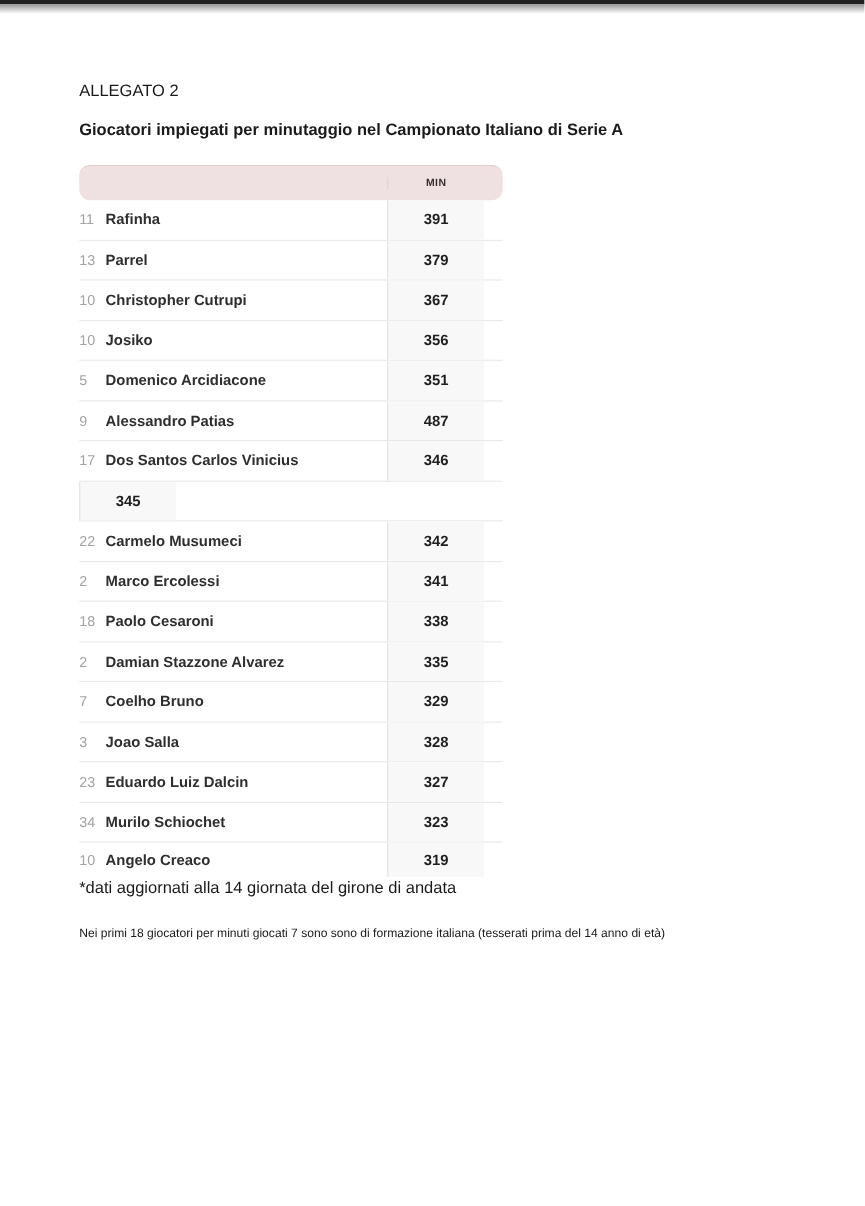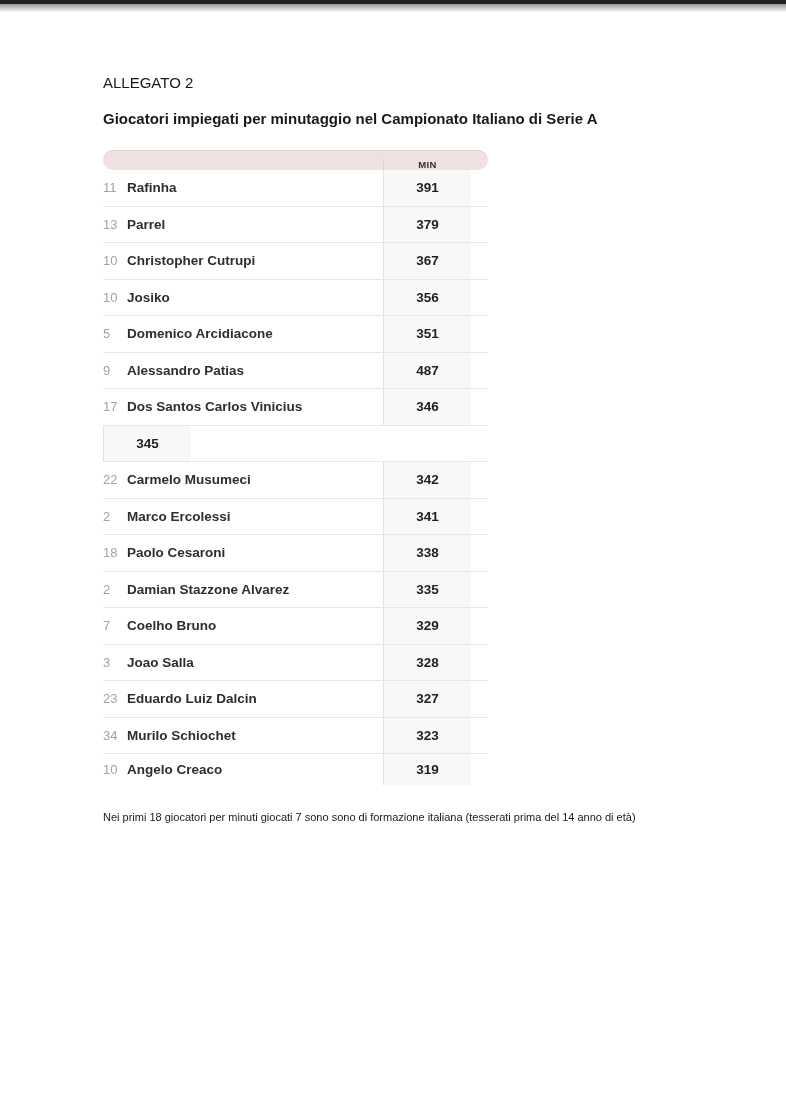--- a/index.html
+++ b/index.html
@@ -18,30 +18,30 @@
   }
   html,body{margin:0;padding:0;}
   body{
     width:786px;height:1096px;background:#ffffff;
     font-family:"Liberation Sans",sans-serif;
     color:var(--body-text);
     overflow:hidden;
   }
   .window-edge{height:4px;background:var(--window-edge);}
   .edge-shadow{height:10px;background:linear-gradient(to bottom,#969696,#ffffff 85%);}
-  .content{padding:0 103px;}
+  .content{padding:0 72px;}
   .doc-title{
     margin-top:61px;font-size:15px;line-height:16px;font-weight:400;
   }
   .doc-subtitle{
     margin-top:20px;font-size:15px;line-height:16px;font-weight:700;
   }
   .ptable{margin-top:23px;width:385px;}
   .thead{
-    height:20px;background:var(--header-bg);display:flex;align-items:flex-end;
+    height:32px;background:var(--header-bg);display:flex;align-items:center;
     border-top:1px solid var(--header-top-line);box-sizing:border-box;border-radius:10px;
   }
   .thead .h-name{width:280px;}
   .thead .h-min{
     width:88px;box-sizing:border-box;border-left:1px solid var(--header-divider);
     display:flex;align-items:center;justify-content:center;
     font-size:9.5px;font-weight:700;letter-spacing:.4px;color:var(--header-text);
   }
   .thead .h-tail{flex:1;}
   .trow{
@@ -235,15 +235,16 @@
     <div class="cell-name">
       <span class="num">10</span>
       <span class="pname">Angelo Creaco</span>
     </div>
     <div class="cell-min">319</div>
     <div class="row-tail"></div>
   </div>
 </div>
     </div>
 
+    <div class="footnote">*dati aggiornati alla 14 giornata del girone di andata</div>
     <div class="note">Nei primi 18 giocatori per minuti giocati 7 sono sono di formazione italiana (tesserati prima del 14 anno di età)</div>
   </div>
 </div>
 
 </body></html>

